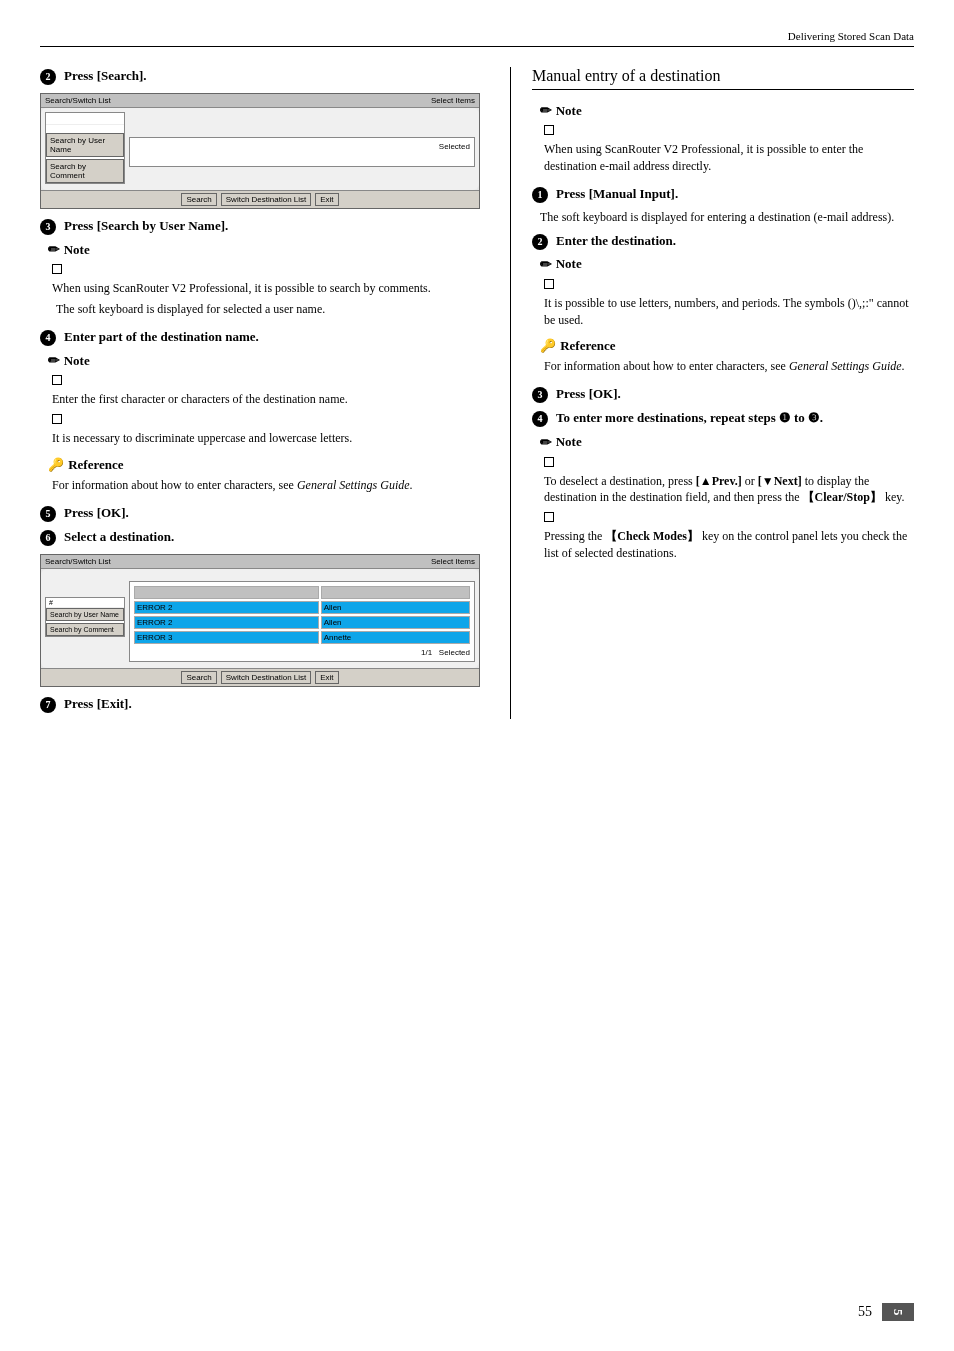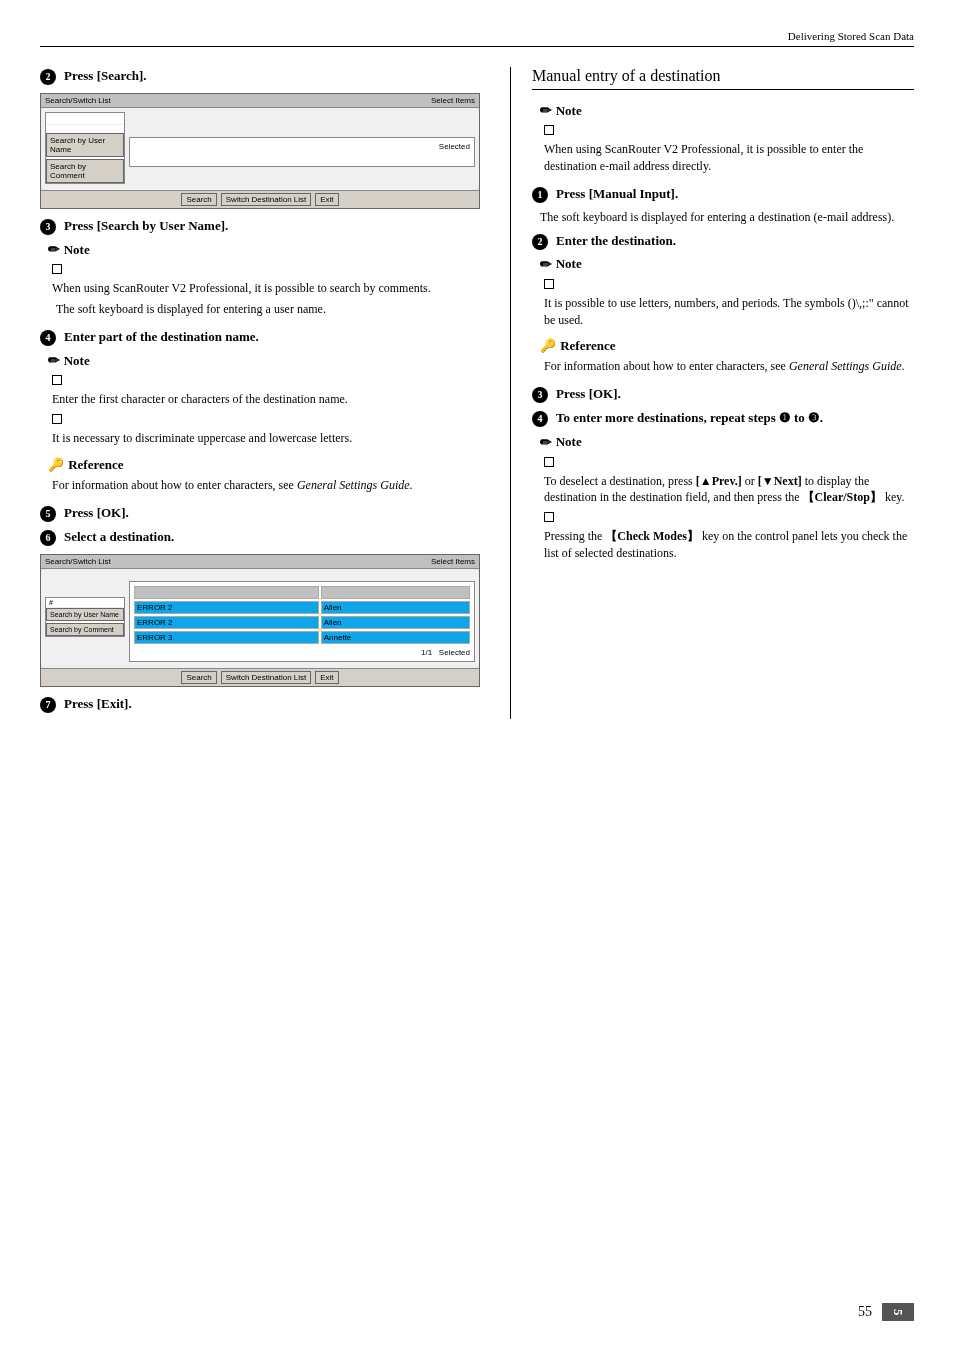--- a/index.html
+++ b/index.html
@@ -326,21 +326,21 @@
 
       <div class="note-block">
         <div class="note-title">
           <span class="note-icon">✏</span>
           <span>Note</span>
         </div>
         <div class="note-item">
           <div class="checkbox"></div>
           <p>When using ScanRouter V2 Professional, it is possible to search by comments.</p>
         </div>
-        <p class="body-text">The soft keyboard is displayed for entering a user name.</p>
+        <p class="body-text">The soft keyboard is displayed for selected a user name.</p>
       </div>
 
       <div class="step-inline mb4">
         <span class="circle-num">4</span>
         <span class="step-text"><strong>Enter part of the destination name.</strong></span>
       </div>
 
       <div class="note-block">
         <div class="note-title">
           <span class="note-icon">✏</span>

